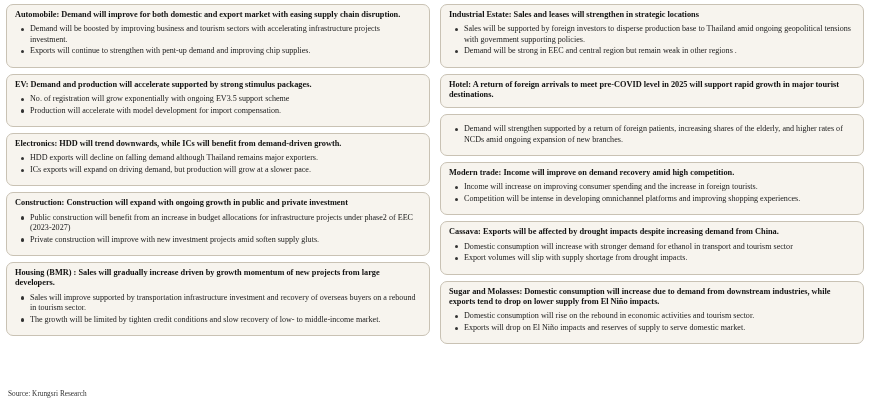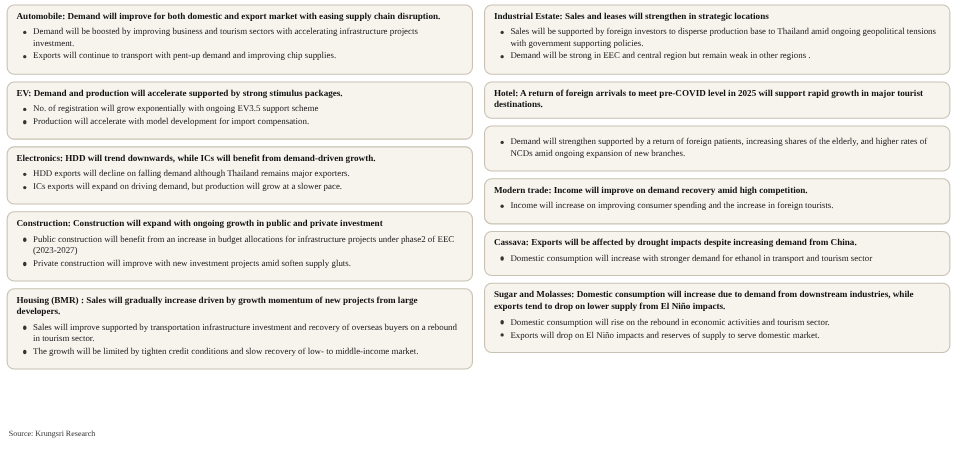--- a/index.html
+++ b/index.html
@@ -82,21 +82,21 @@
 <body>
 
 <div class="page">
   <div class="columns">
 
     <div class="col" id="left-col">
         <div class="card">
           <p class="card-title">Automobile: Demand will improve for both domestic and export market with easing supply chain disruption.</p>
           <ul class="bullets">
             <li>Demand will be boosted by improving business and tourism sectors with accelerating infrastructure projects investment.</li>
-            <li>Exports will continue to transport with pent-up demand and improving chip supplies.</li>
+            <li>Exports will continue to strengthen with pent-up demand and improving chip supplies.</li>
           </ul>
         </div>
         <div class="card">
           <p class="card-title">EV: Demand and production will accelerate supported by strong stimulus packages.</p>
           <ul class="bullets">
             <li>No. of registration will grow exponentially with ongoing EV3.5 support scheme</li>
             <li>Production will accelerate with model development for import compensation.</li>
           </ul>
         </div>
         <div class="card">
@@ -134,26 +134,28 @@
         </div>
         <div class="card">
           <ul class="bullets">
             <li>Demand will strengthen supported by a return of foreign patients, increasing shares of the elderly, and higher rates of NCDs amid ongoing expansion of new branches.</li>
           </ul>
         </div>
         <div class="card">
           <p class="card-title">Modern trade: Income will improve on demand recovery amid high competition.</p>
           <ul class="bullets">
             <li>Income will increase on improving consumer spending and the increase in foreign tourists.</li>
+            <li>Competition will be intense in developing omnichannel platforms and improving shopping experiences.</li>
           </ul>
         </div>
         <div class="card">
           <p class="card-title">Cassava: Exports will be affected by drought impacts despite increasing demand from China.</p>
           <ul class="bullets">
             <li>Domestic consumption will increase with stronger demand for ethanol in transport and tourism sector</li>
+            <li>Export volumes will slip with supply shortage  from drought impacts.</li>
           </ul>
         </div>
         <div class="card">
           <p class="card-title">Sugar and Molasses: Domestic consumption will increase due to demand from downstream industries, while exports tend to drop on lower supply from El Niño impacts.</p>
           <ul class="bullets">
             <li>Domestic consumption will rise on the rebound in economic activities and tourism sector.</li>
             <li>Exports will drop on El Niño impacts and reserves of supply to serve domestic market.</li>
           </ul>
         </div>
       </div>

